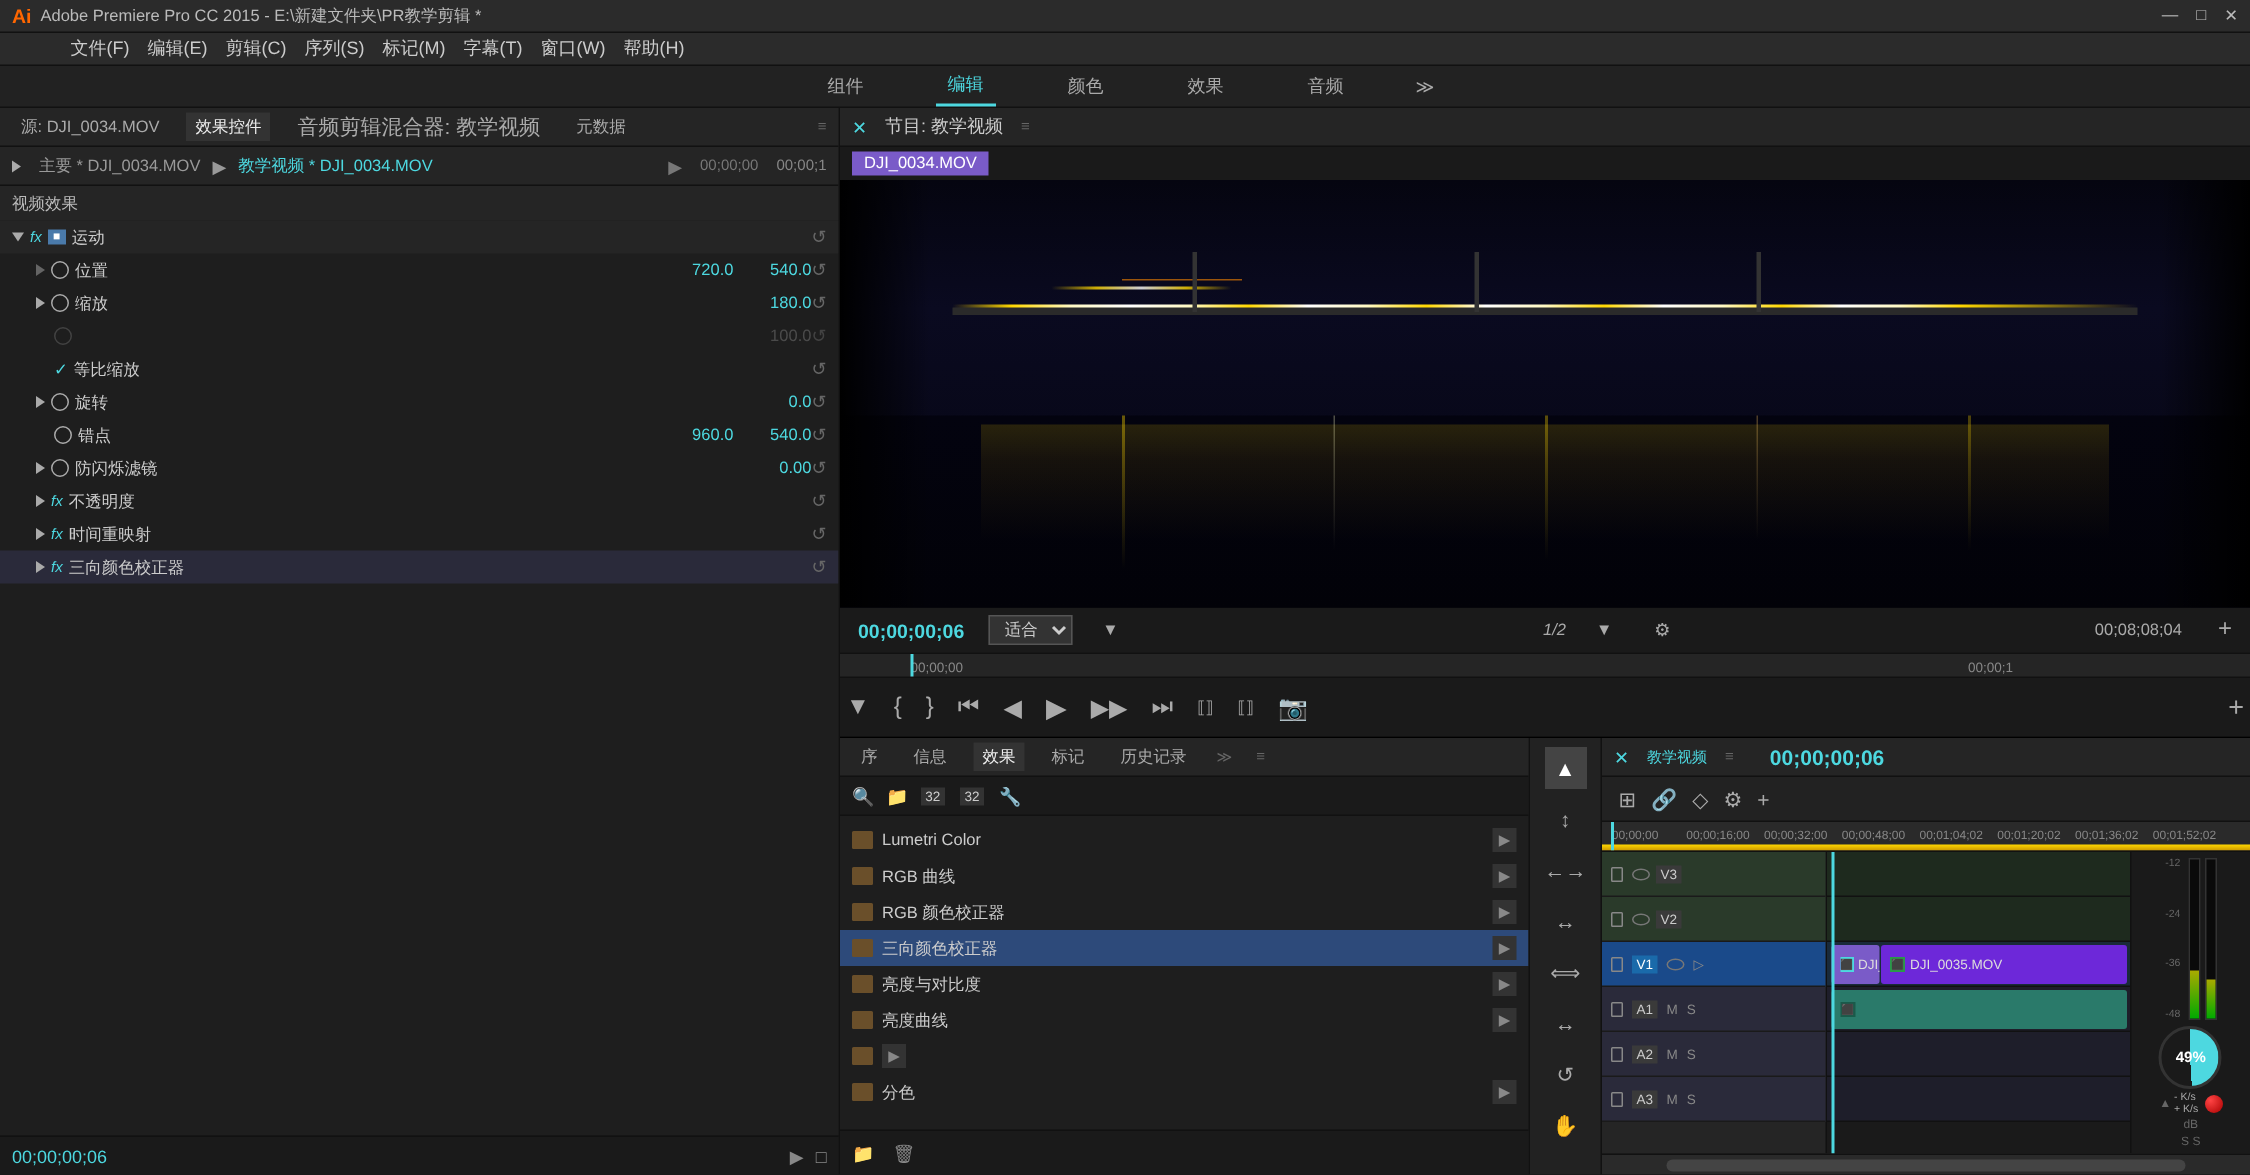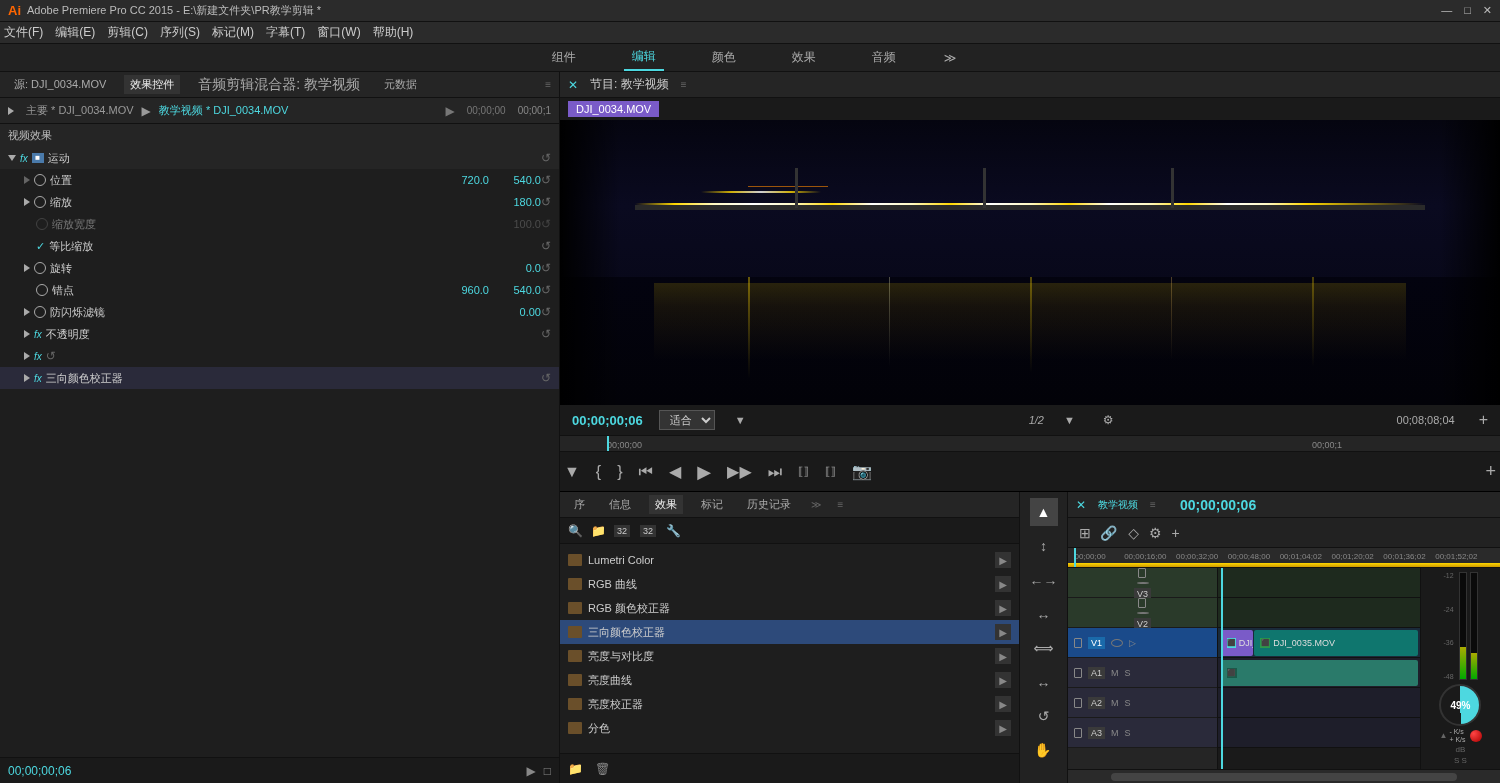--- a/index.html
+++ b/index.html
@@ -448,21 +448,21 @@
     .track-label {
       height: 30px;
       display: flex;
       align-items: center;
       padding: 0 6px;
       gap: 4px;
       border-bottom: 1px solid #1a1a1a;
       font-size: 10px;
       color: #bbb;
     }
-    .track-label.v-track { background: #2a3a2a; flex-direction: column; }
+    .track-label.v-track { background: #2a3a2a; }
     .track-label.a-track { background: #2a2a3a; }
     .track-label.active-track { background: #1a4a8a; }
 
     .lock-icon {
       width: 8px;
       height: 10px;
       border: 1px solid #888;
       border-radius: 1px;
       position: relative;
       margin-right: 2px;
@@ -510,21 +510,21 @@
       border-radius: 2px;
       display: flex;
       align-items: center;
       padding: 0 6px;
       font-size: 9px;
       color: #ddd;
       overflow: hidden;
       cursor: pointer;
     }
     .clip-video { background: #7a5bc8; }
-    .clip-video2 { background: #0f766e; }
+    .clip-video2 { background: #6d28d9; }
     .clip-audio { background: #2a7a6a; }
 
     
     #tl-scroll {
       height: 14px;
       background: #252525;
       border-top: 1px solid #111;
     }
 
     
@@ -634,21 +634,21 @@
   <span style="color:#ff6600; font-weight:bold; margin-right:6px; font-size:13px;">Ai</span>
   <span>Adobe Premiere Pro CC 2015 - E:\新建文件夹\PR教学剪辑 *</span>
   <div class="win-controls">
     <span style="cursor:pointer;">—</span>
     <span style="cursor:pointer;">□</span>
     <span style="cursor:pointer;">✕</span>
   </div>
 </div>
 
 <div id="menu-bar">
-  <span style="cursor:pointer;">文件(F)</span>
+  <span style="cursor:pointer;margin-left:43px;">文件(F)</span>
   <span style="cursor:pointer;">编辑(E)</span>
   <span style="cursor:pointer;">剪辑(C)</span>
   <span style="cursor:pointer;">序列(S)</span>
   <span style="cursor:pointer;">标记(M)</span>
   <span style="cursor:pointer;">字幕(T)</span>
   <span style="cursor:pointer;">窗口(W)</span>
   <span style="cursor:pointer;">帮助(H)</span>
 </div>
 
 <div id="workspace-tabs">
@@ -712,21 +712,20 @@
         <span class="clock-icon"></span>
         <span class="effect-name">缩放</span>
         <span class="effect-value">180.0</span>
         <span class="undo-arrow">↺</span>
       </div>
 
       <div class="effect-row" style="opacity:0.5;">
         <span class="indent"></span>
         <span style="width:12px;"></span>
         <span class="clock-icon" style="border-color:#666;"></span>
-        <span class="effect-name">缩放宽度</span>
         <span class="effect-value" style="color:#777;">100.0</span>
         <span class="undo-arrow">↺</span>
       </div>
 
       <div class="effect-row">
         <span class="indent"></span>
         <span style="width:12px;"></span>
         <span class="checkmark">✓</span>
         <span class="effect-name">等比缩放</span>
         <span class="undo-arrow">↺</span>
@@ -765,20 +764,21 @@
         <span class="triangle-right"></span>
         <span class="fx-badge">fx</span>
         <span class="effect-name">不透明度</span>
         <span class="undo-arrow">↺</span>
       </div>
 
       <div class="effect-row">
         <span class="indent"></span>
         <span class="triangle-right"></span>
         <span class="fx-badge">fx</span>
+        <span class="effect-name">时间重映射</span>
         <span class="undo-arrow">↺</span>
       </div>
 
       <div class="effect-row" style="background:#2a2a3a;">
         <span class="indent"></span>
         <span class="triangle-right"></span>
         <span class="fx-badge">fx</span>
         <span class="effect-name">三向颜色校正器</span>
         <span class="undo-arrow">↺</span>
       </div>
@@ -940,21 +940,20 @@
           </div>
 
           <div class="effect-item">
             <span class="folder-icon"></span>
             <span class="effect-item-name">亮度曲线</span>
             <span class="effect-item-action">▶</span>
           </div>
 
           <div class="effect-item">
             <span class="folder-icon"></span>
-            <span class="effect-item-name">亮度校正器</span>
             <span class="effect-item-action">▶</span>
           </div>
 
           <div class="effect-item">
             <span class="folder-icon"></span>
             <span class="effect-item-name">分色</span>
             <span class="effect-item-action">▶</span>
           </div>
 
         </div>

